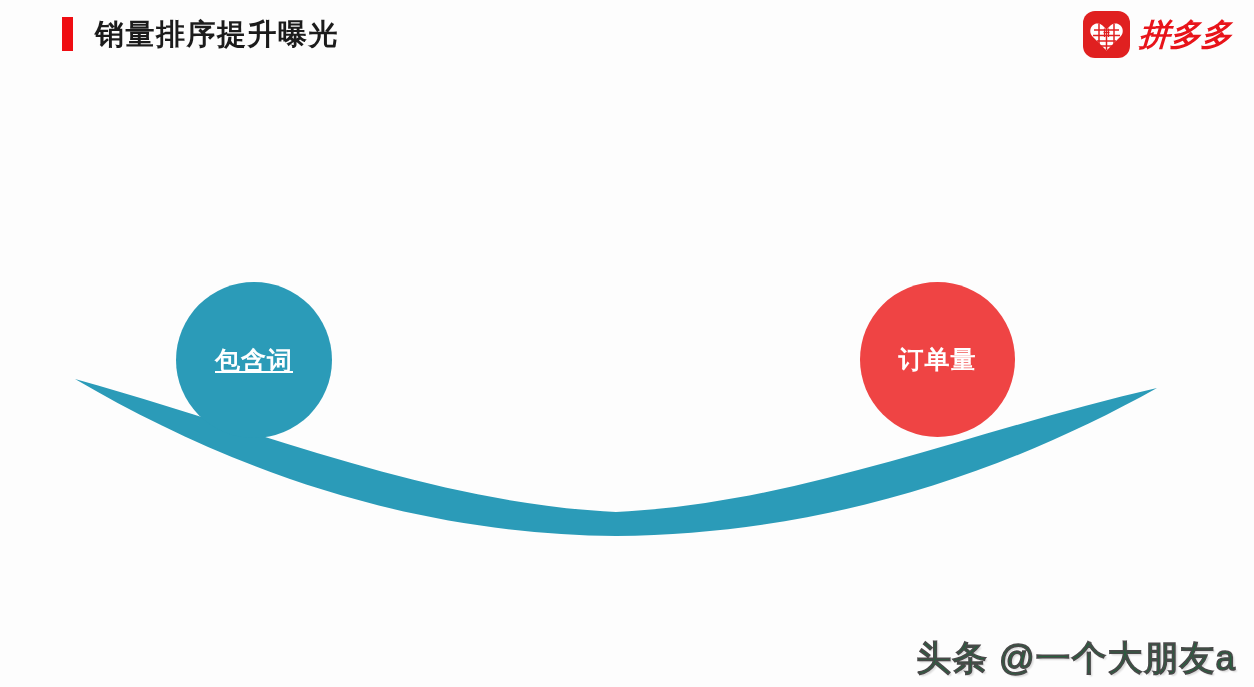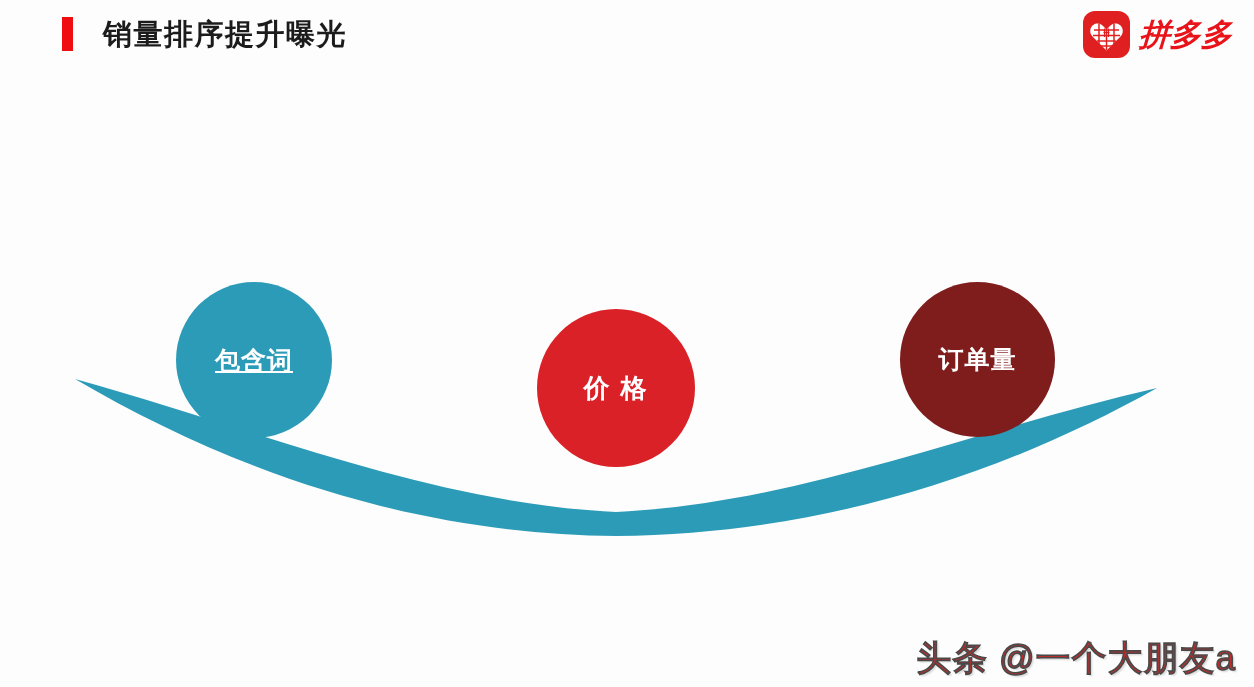--- a/index.html
+++ b/index.html
@@ -38,21 +38,21 @@
   }
 
   .title-bar {
     width: 11px;
     height: 34px;
     background: #ef0d12;
     flex: 0 0 auto;
   }
 
   .title-text {
-    margin-left: 30px;
+    margin-left: 22px;
     font-size: 29px;
     font-weight: bold;
     color: #1b1b1b;
     letter-spacing: 1.5px;
     line-height: 34px;
     white-space: nowrap;
   }
 
   
   .brand {
@@ -126,37 +126,37 @@
     left: 537px;
     top: 309px;
     width: 158px;
     height: 158px;
     background: #da2127;
     font-size: 26px;
     letter-spacing: 2px;
   }
 
   .node-right {
-    left: 900px;
+    left: 860px;
     top: 282px;
     width: 155px;
     height: 155px;
-    background: #7f1d1d;
+    background: #ef4444;
     font-family: Liberation Serif, serif;
   }
 
   
   .watermark {
     position: absolute;
     right: 18px;
     bottom: 12px;
     font-size: 35px;
     letter-spacing: 1px;
     line-height: 1;
-    color: #b91c1c;
+    color: #14532d;
     -webkit-text-stroke: 1.6px #3a3a3a;
     text-shadow:
        1px 1px 0 #d8d8d8,
       -1px -1px 0 #ffffff,
        2px 2px 2px rgba(0,0,0,0.18);
     white-space: nowrap;
     opacity: 0.92;
   }
 </style>
 </head>
@@ -203,23 +203,20 @@
              C 260 430, 430 503, 616 512
              C 802 503, 972 430, 1157 388
              C 1010 470, 830 534, 616 536
              C 402 534, 222 465, 75 379 Z" fill="#2b9bb8"></path>
   </svg>
 
   <div class="node node-left">
     <span>包含词</span>
   </div>
 
-  <div class="node node-center">
-    <span>价 格</span>
-  </div>
 
   <div class="node node-right">
     <span>订单量</span>
   </div>
 
   <div class="watermark">头条 @一个大朋友a</div>
 
 </div>
 
 </body></html>

